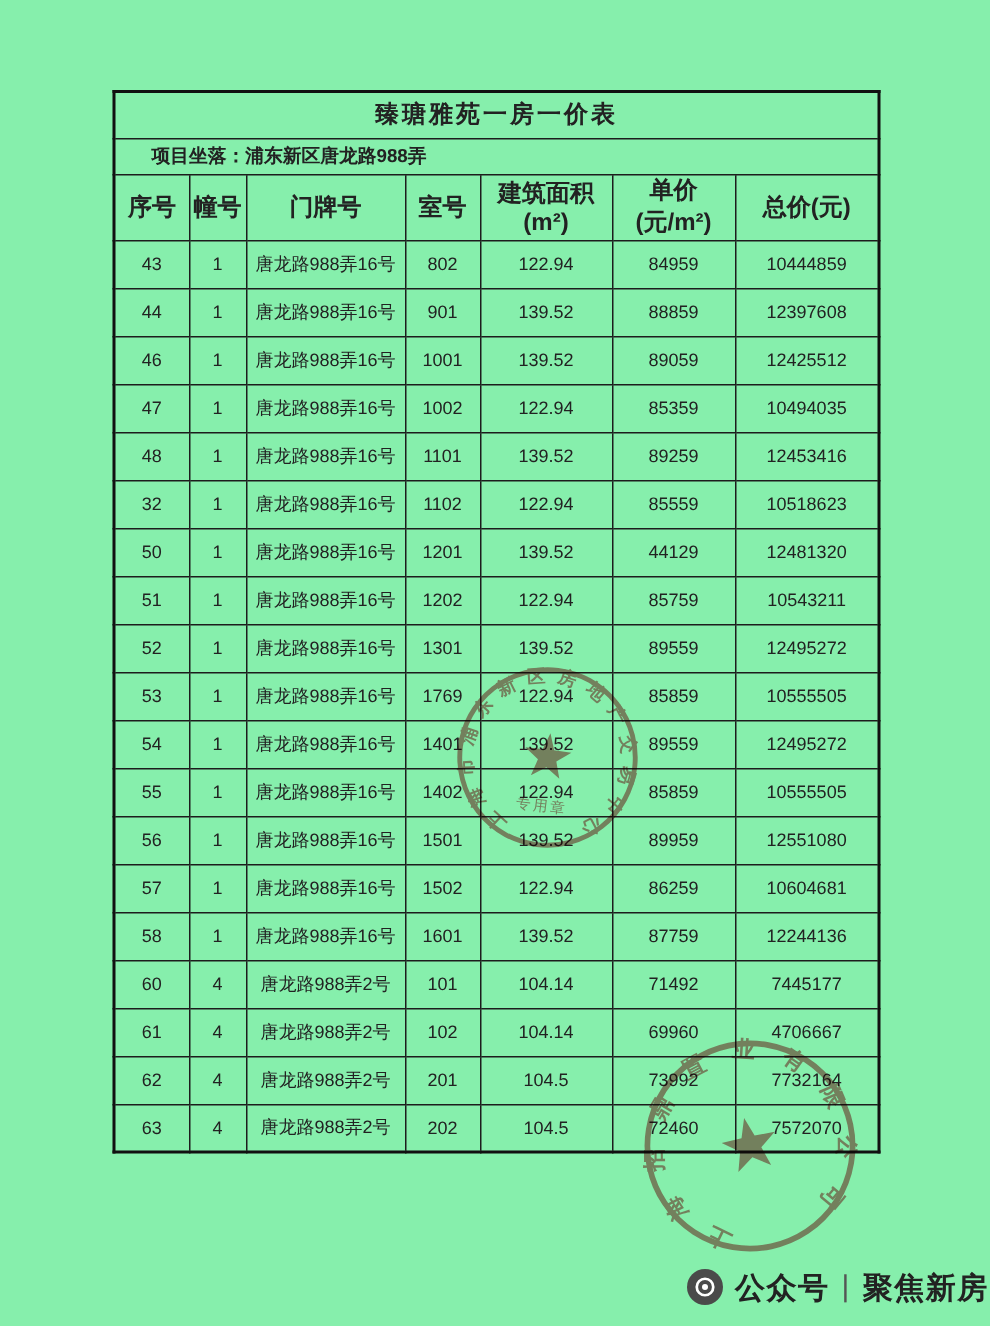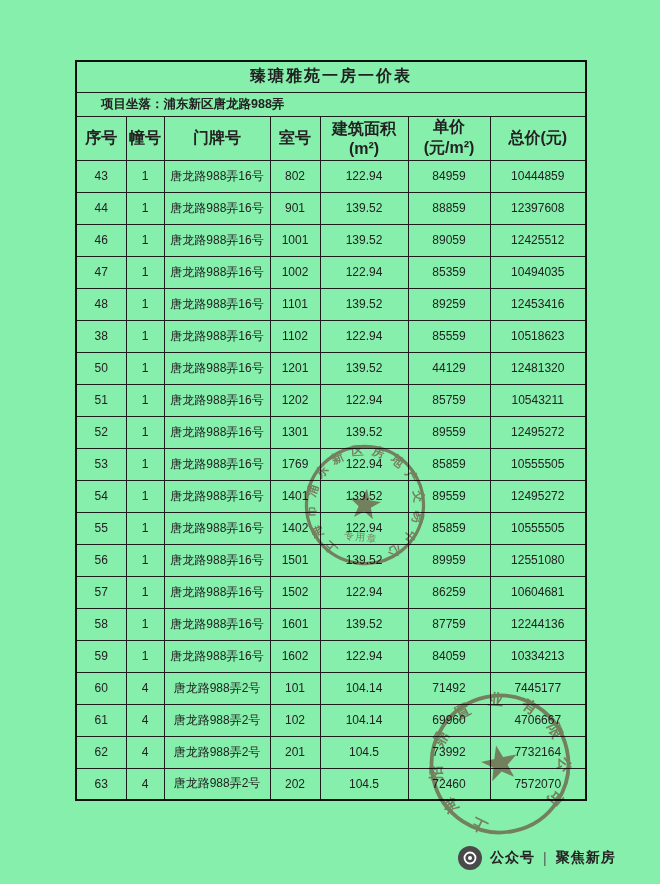--- a/index.html
+++ b/index.html
@@ -37,21 +37,21 @@
   .stamp1 { left:300px; top:440px; width:130px; height:130px; transform:rotate(7deg); }
   .stamp2 { left:424px; top:688px; width:152px; height:152px; transform:rotate(-12deg); }
   .stamp1 .ringtext { font-size:15px; letter-spacing:9px; }
   .stamp2 .ringtext { font-size:16px; letter-spacing:18px; }
   .stamp .bottomtext { fill:currentColor; font-size:12px; letter-spacing:2px; text-anchor:middle; }
 
   
   .footer {
     position:absolute; left:458px; top:844px; height:28px;
     display:flex; align-items:center; gap:8px;
-    font-size:14px; font-weight:600; color:#222; letter-spacing:1px;
+    font-size:20px; font-weight:600; color:#222; letter-spacing:1px;
   }
   .footer .ficon { width:24px; height:24px; display:inline-block; }
   .footer .sep { color:#555; font-weight:400; }
 </style>
 </head>
 <body>
 
 <div class="page">
 
   <table class="price">
@@ -121,21 +121,21 @@
         <tr>
           <td>48</td>
           <td>1</td>
           <td class="addr">唐龙路988弄16号</td>
           <td>1101</td>
           <td>139.52</td>
           <td>89259</td>
           <td>12453416</td>
         </tr>
         <tr>
-          <td>38</td>
+          <td>32</td>
           <td>1</td>
           <td class="addr">唐龙路988弄16号</td>
           <td>1102</td>
           <td>122.94</td>
           <td>85559</td>
           <td>10518623</td>
         </tr>
         <tr>
           <td>50</td>
           <td>1</td>
@@ -209,29 +209,20 @@
           <td>10604681</td>
         </tr>
         <tr>
           <td>58</td>
           <td>1</td>
           <td class="addr">唐龙路988弄16号</td>
           <td>1601</td>
           <td>139.52</td>
           <td>87759</td>
           <td>12244136</td>
-        </tr>
-        <tr>
-          <td>59</td>
-          <td>1</td>
-          <td class="addr">唐龙路988弄16号</td>
-          <td>1602</td>
-          <td>122.94</td>
-          <td>84059</td>
-          <td>10334213</td>
         </tr>
         <tr>
           <td>60</td>
           <td>4</td>
           <td class="addr">唐龙路988弄2号</td>
           <td>101</td>
           <td>104.14</td>
           <td>71492</td>
           <td>7445177</td>
         </tr>

